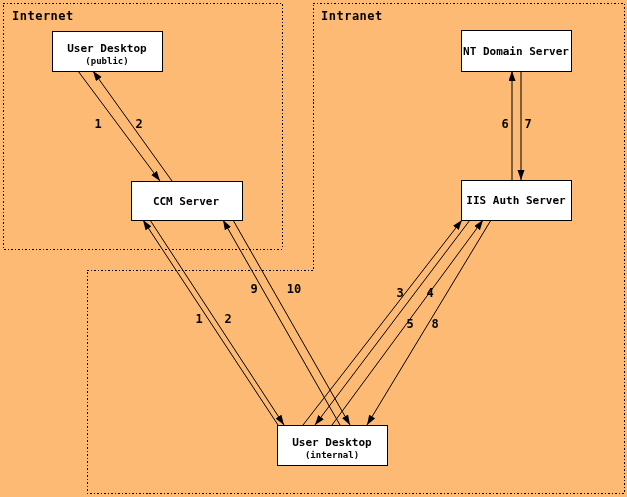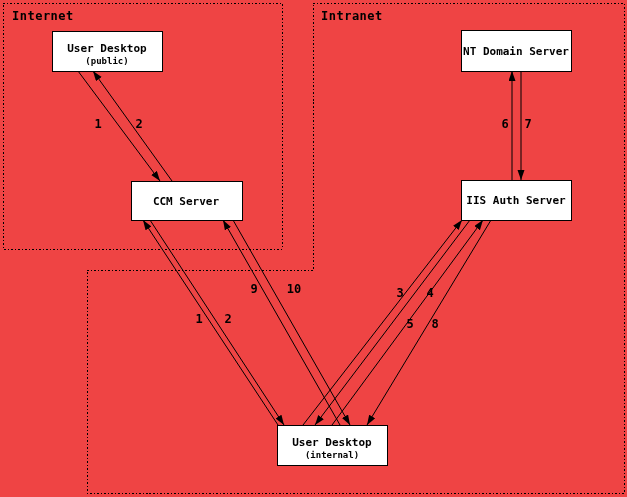--- a/index.html
+++ b/index.html
@@ -4,21 +4,21 @@
 <style>
   html, body {
     margin: 0;
     padding: 0;
     background: #ffffff;
   }
   .canvas {
     position: relative;
     width: 627px;
     height: 497px;
-    background: #ef4444;
+    background: #fdba74;
     overflow: hidden;
   }
   svg {
     display: block;
   }
   text {
     font-family: "DejaVu Sans Mono", "Liberation Mono", monospace;
     font-weight: bold;
     fill: #000000;
   }

